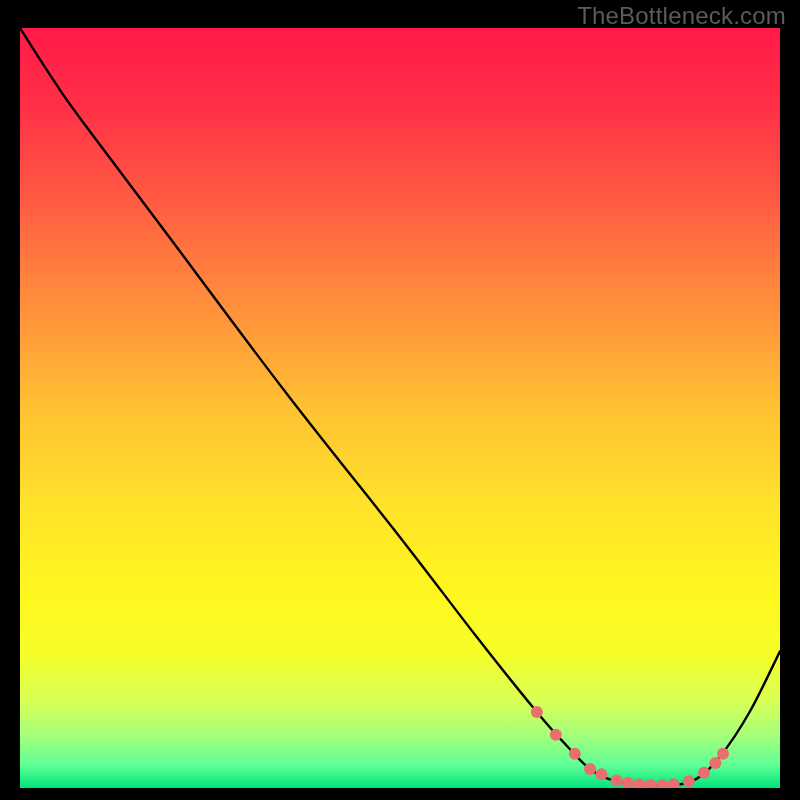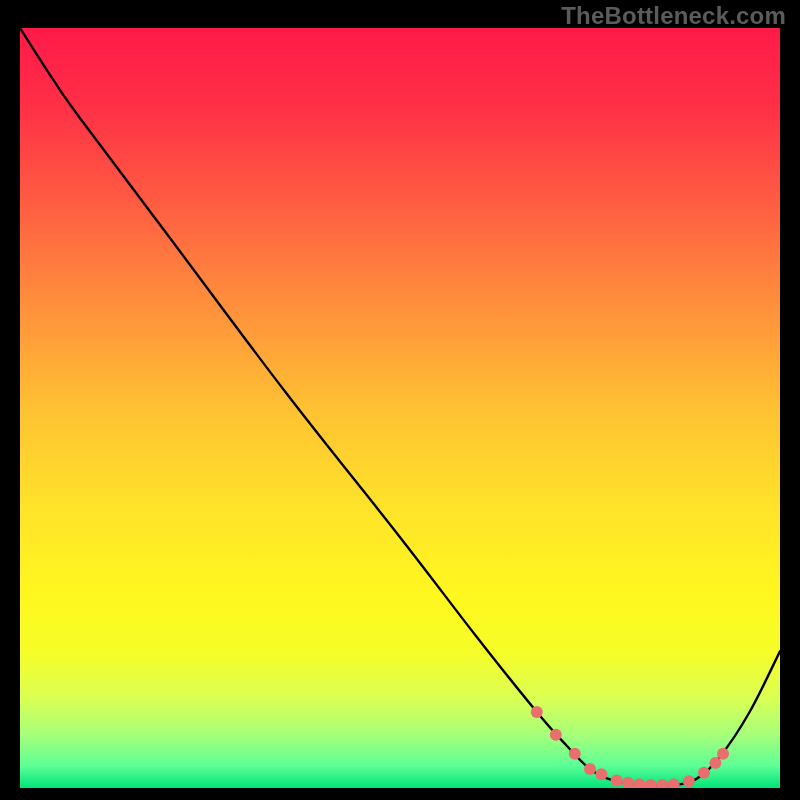--- a/index.html
+++ b/index.html
@@ -16,21 +16,21 @@
     width: 800px;
     height: 800px;
     background: #000000;
   }
   .watermark {
     position: absolute;
     top: 2px;
     right: 14px;
     color: #5b5b5b;
     font-size: 24px;
-    font-weight: 700;
+    font-weight: 400;
     letter-spacing: 0.2px;
     user-select: none;
   }
   svg {
     display: block;
   }
 </style>
 </head>
 <body>
 

